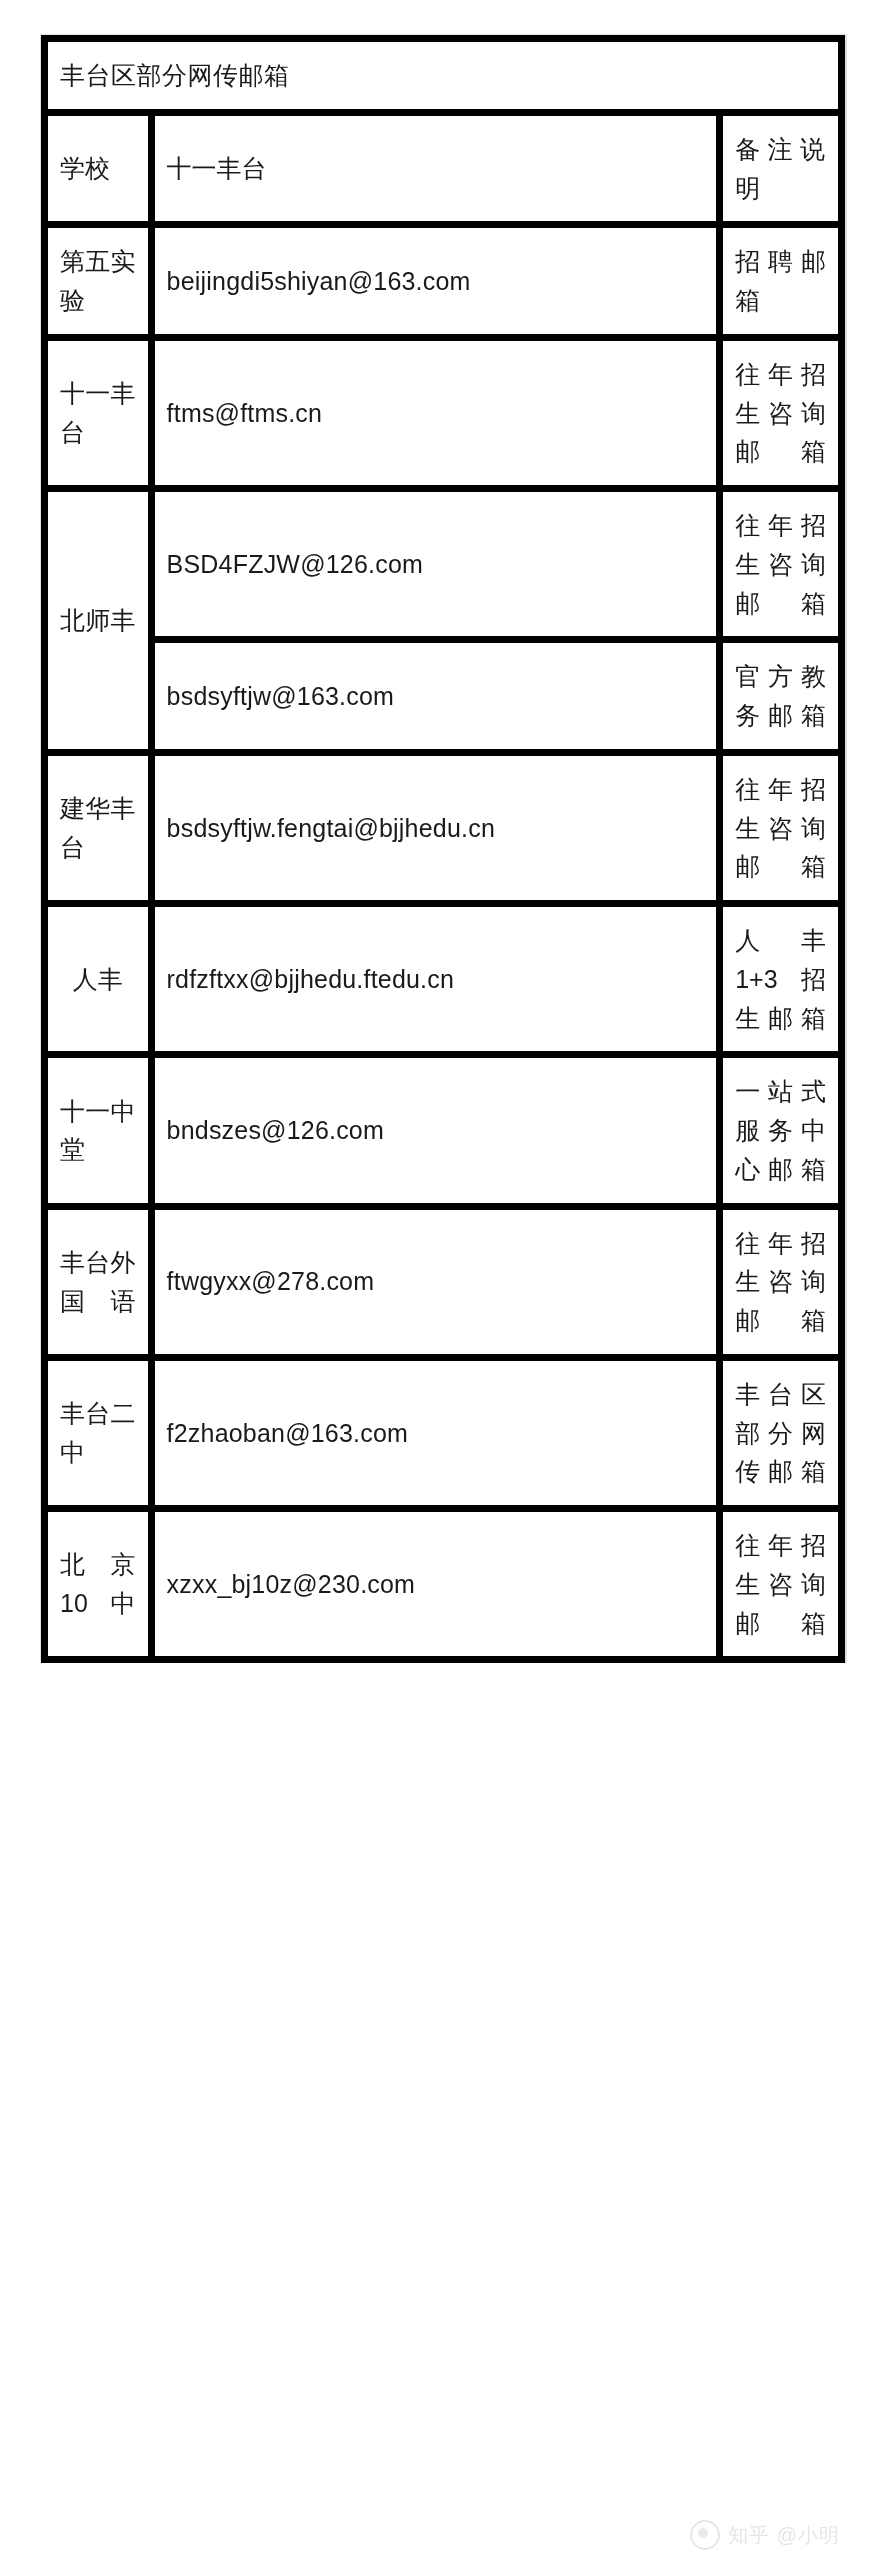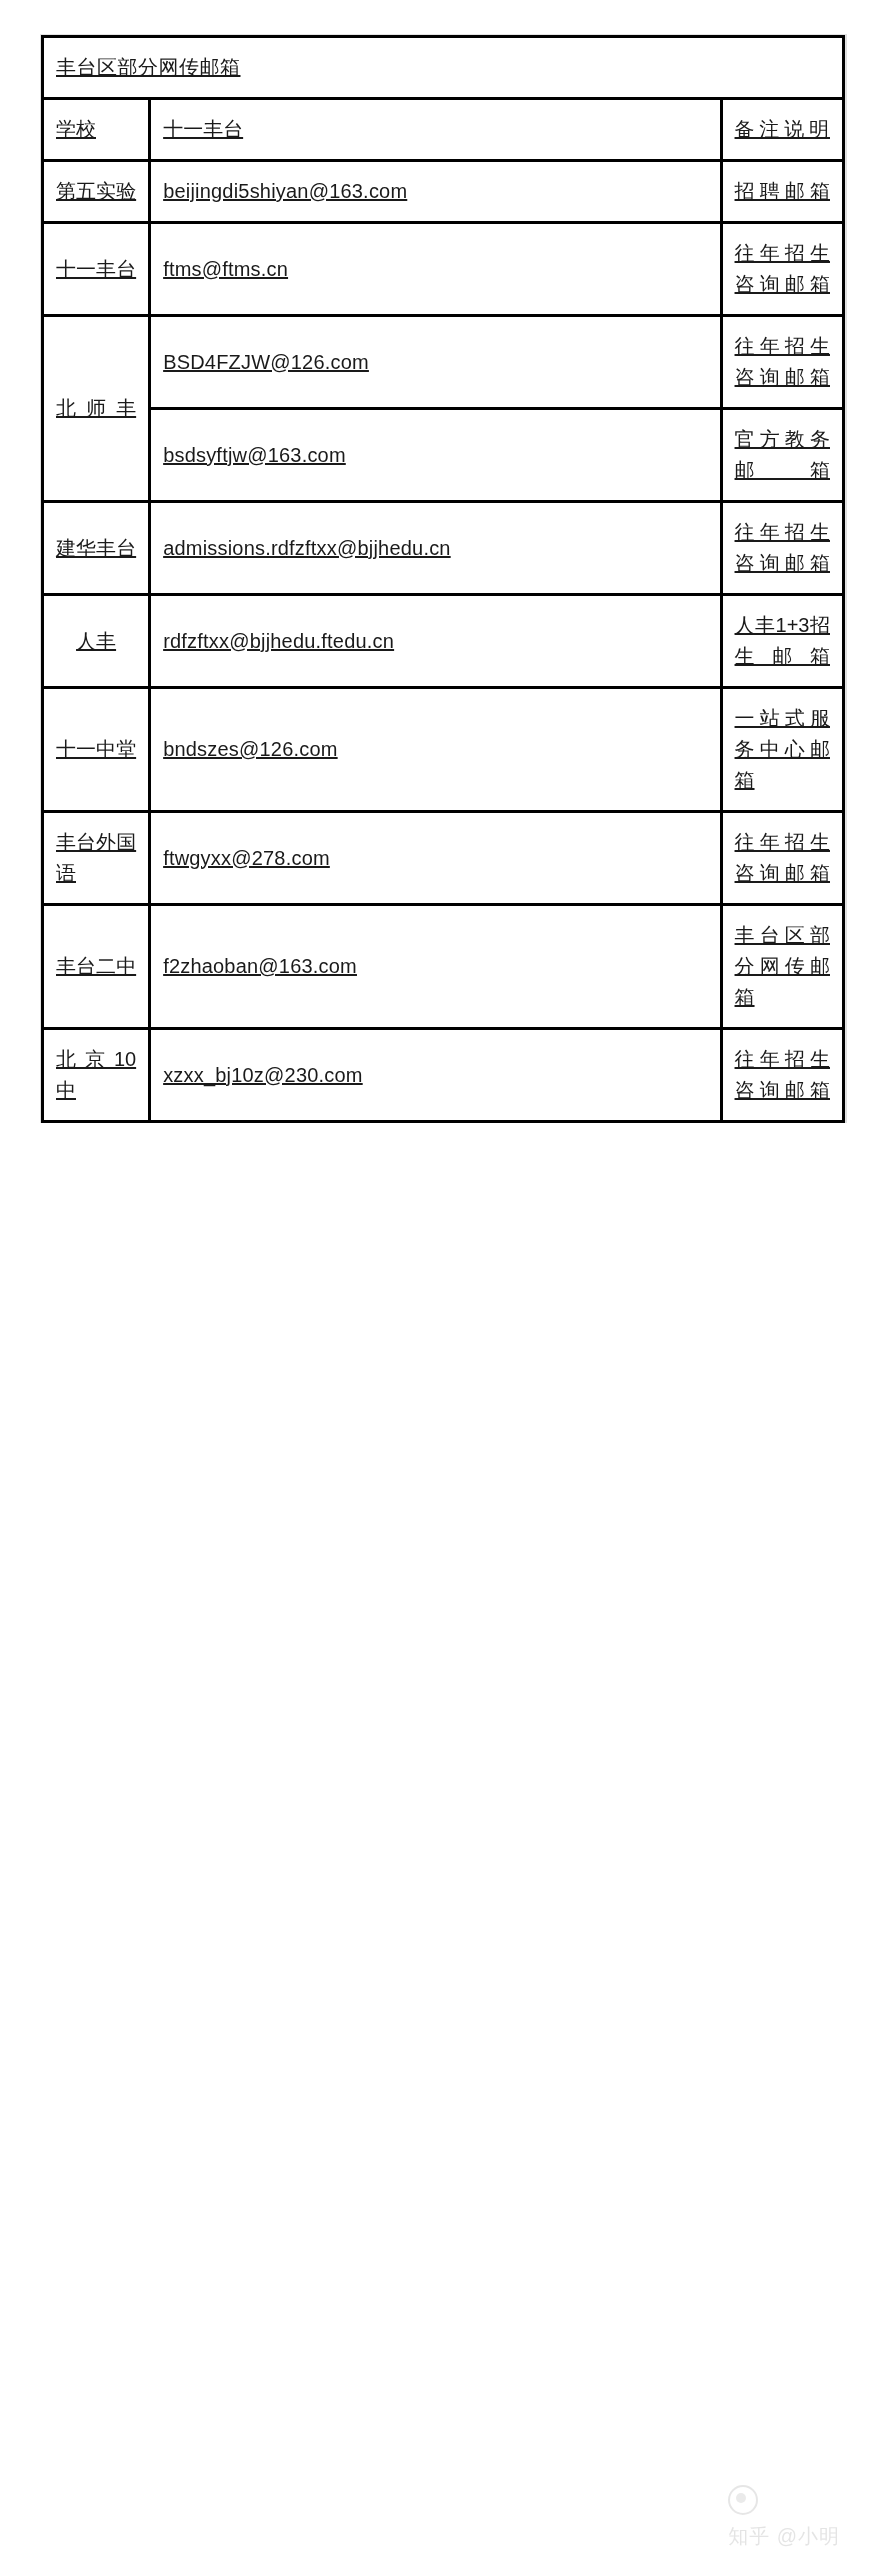--- a/index.html
+++ b/index.html
@@ -28,28 +28,27 @@
     box-shadow: 1px 0 0 #dedede;
   }
   table.email-table {
     width: 100%;
     border-collapse: collapse;
     table-layout: fixed;
     background: #fff;
   }
   table.email-table td,
   table.email-table th {
-    border: 3px solid #000000;
+    border: 7px solid #000000;
     vertical-align: middle;
     padding: 14px 12px;
     font-weight: normal;
     color: #1a1a1a;
-    font-size: 20px;
+    font-size: 25px;
     line-height: 1.55;
-    text-decoration: underline;
   }
   
   col.c-school { width: 105px; }
   col.c-email  { width: 560px; }
   col.c-note   { width: 120px; }
 
   .caption-row td {
     font-size: 26px;
     padding: 20px 18px 20px 18px;
     color: #111;
@@ -94,23 +93,23 @@
     text-align-last: justify;
     padding: 14px 14px;
     line-height: 1.6;
   }
   
   .watermark {
     position: absolute;
     right: 46px;
     bottom: 10px;
     display: flex;
+    align-items: center;
     gap: 8px;
     opacity: 0.35;
-    flex-direction: column;
   }
   .watermark .wm-logo {
     width: 26px;
     height: 26px;
     border-radius: 50%;
     border: 2px solid #b9b9b9;
     position: relative;
   }
   .watermark .wm-logo:after {
     content: "";
@@ -167,21 +166,21 @@
           <td class="note">往年招生咨询邮箱</td>
         </tr>
 
         <tr>
           <td class="email">bsdsyftjw@163.com</td>
           <td class="note">官方教务邮箱</td>
         </tr>
 
         <tr>
           <td class="school" rowspan="1">建华丰台</td>
-          <td class="email">admissions.rdfzftxx@bjjhedu.cn</td>
+          <td class="email">bsdsyftjw.fengtai@bjjhedu.cn</td>
           <td class="note">往年招生咨询邮箱</td>
         </tr>
 
         <tr>
           <td class="school single-line" rowspan="1">人丰</td>
           <td class="email">rdfzftxx@bjjhedu.ftedu.cn</td>
           <td class="note">人丰1+3招生邮箱</td>
         </tr>
 
         <tr>

